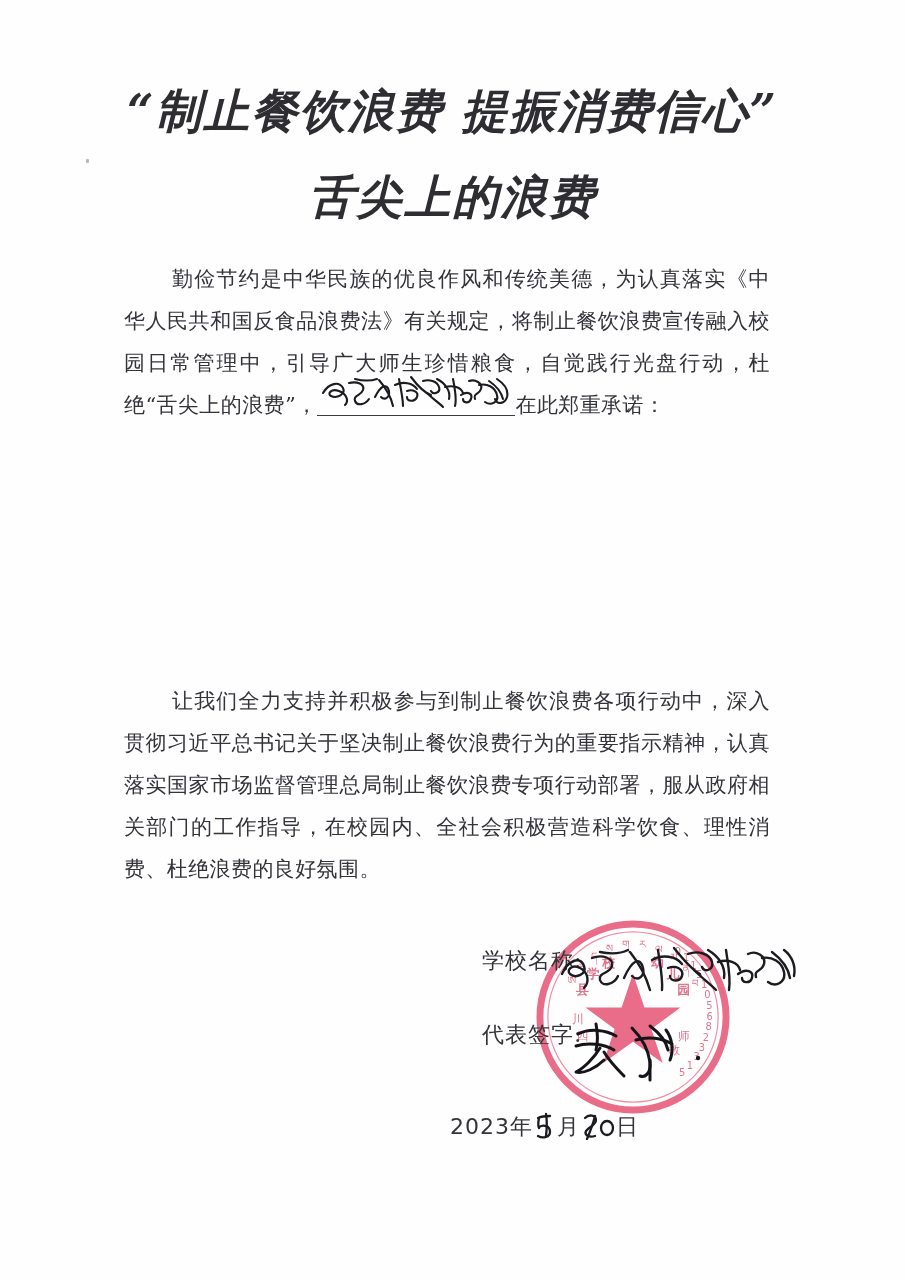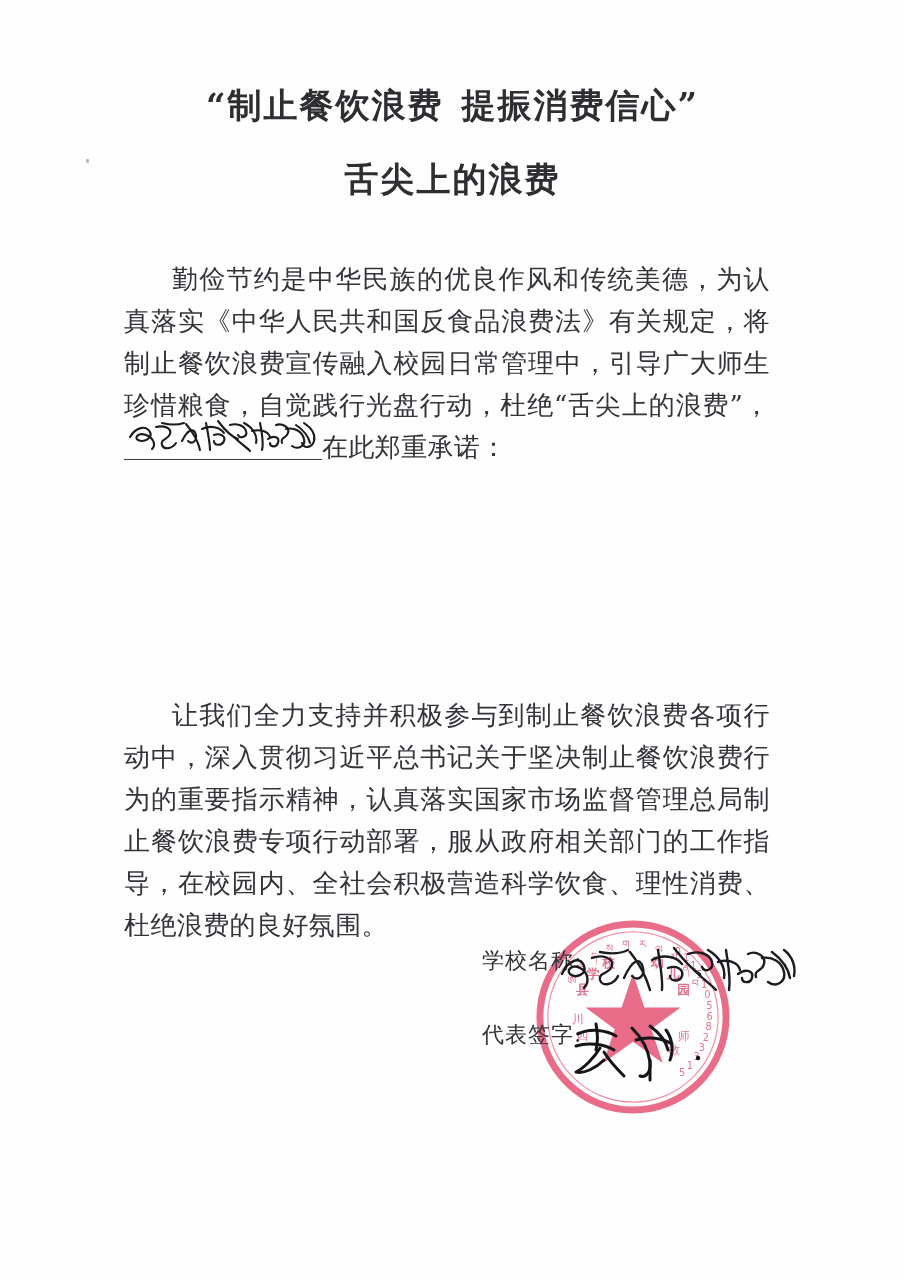--- a/index.html
+++ b/index.html
@@ -22,50 +22,51 @@
   .title-block {
     position: absolute;
     left: 0;
     top: 88px;
     width: 905px;
     text-align: center;
   }
   .title-line {
     font-family: "DejaVu Serif", "Liberation Serif", serif;
     font-weight: 700;
-    font-size: 34px;
+    font-size: 46px;
     letter-spacing: 2px;
     color: #2e2e32;
     line-height: 1.0;
+    font-style: italic;
   }
   .title-line-1 { margin-bottom: 40px; }
   .title-gap { display: inline-block; width: 18px; }
 
   
   .body-para {
     position: absolute;
     left: 124px;
     width: 646px;
     font-family: "DejaVu Serif", "Liberation Serif", serif;
-    font-size: 26px;
+    font-size: 21px;
     line-height: 42px;
     color: #33333a;
     text-align: justify;
     text-justify: inter-character;
     text-indent: 48px;
     letter-spacing: 0.4px;
   }
   .para-1 { top: 258px; }
   .para-bold {
     top: 462px;
     font-weight: 700;
     color: #2c2c31;
     letter-spacing: 0.2px;
   }
-  .para-3 { top: 680px; margin-top: 14px; }
+  .para-3 { top: 680px; }
 
   
   .blank-slot {
     position: relative;
     display: inline-block;
     width: 198px;
     height: 22px;
     vertical-align: -4px;
     border-bottom: 1.6px solid #3a3a3f;
     text-indent: 0;
@@ -259,14 +260,30 @@
       <path d="M34 32 C40 42, 48 50, 54 56"></path>
       <path d="M62 8 C70 16, 78 28, 80 42 C81 52, 76 58, 70 56"></path>
       <path d="M80 6 C88 12, 96 20, 98 30"></path>
       <path d="M96 10 C102 18, 104 30, 100 40"></path>
       <path d="M66 20 C78 16, 92 18, 102 24"></path>
       <path d="M80 40 C80 48, 80 54, 80 60"></path>
     </g>
     <circle cx="128" cy="38" r="2.2" fill="#151519"></circle>
   </svg>
 
+  <div class="date-line">
+    <span class="date-num">2023</span><span>年</span><span class="date-hw"><svg width="22" height="28" viewBox="0 0 22 28">
+          <g fill="none" stroke="#1b1b20" stroke-width="2.3" stroke-linecap="round" stroke-linejoin="round">
+            <path d="M16 4 C10 4, 6 5, 4 6"></path>
+            <path d="M5 6 C4 11, 4 14, 5 16"></path>
+            <path d="M5 15 C10 12, 16 14, 16 20 C16 25, 9 27, 4 24"></path>
+            <path d="M12 2 C13 8, 13 16, 12 24"></path>
+          </g>
+        </svg></span><span>月</span><span class="date-hw"><svg width="34" height="28" viewBox="0 0 34 28">
+          <g fill="none" stroke="#1b1b20" stroke-width="2.3" stroke-linecap="round" stroke-linejoin="round">
+            <path d="M4 6 C8 2, 15 3, 15 8 C15 13, 8 15, 5 19 C3 23, 8 26, 14 24"></path>
+            <path d="M14 4 C12 12, 9 20, 6 27"></path>
+            <ellipse cx="26" cy="16" rx="6" ry="7"></ellipse>
+          </g>
+        </svg></span><span>日</span>
+  </div>
 
 </div>
 
 </body></html>

